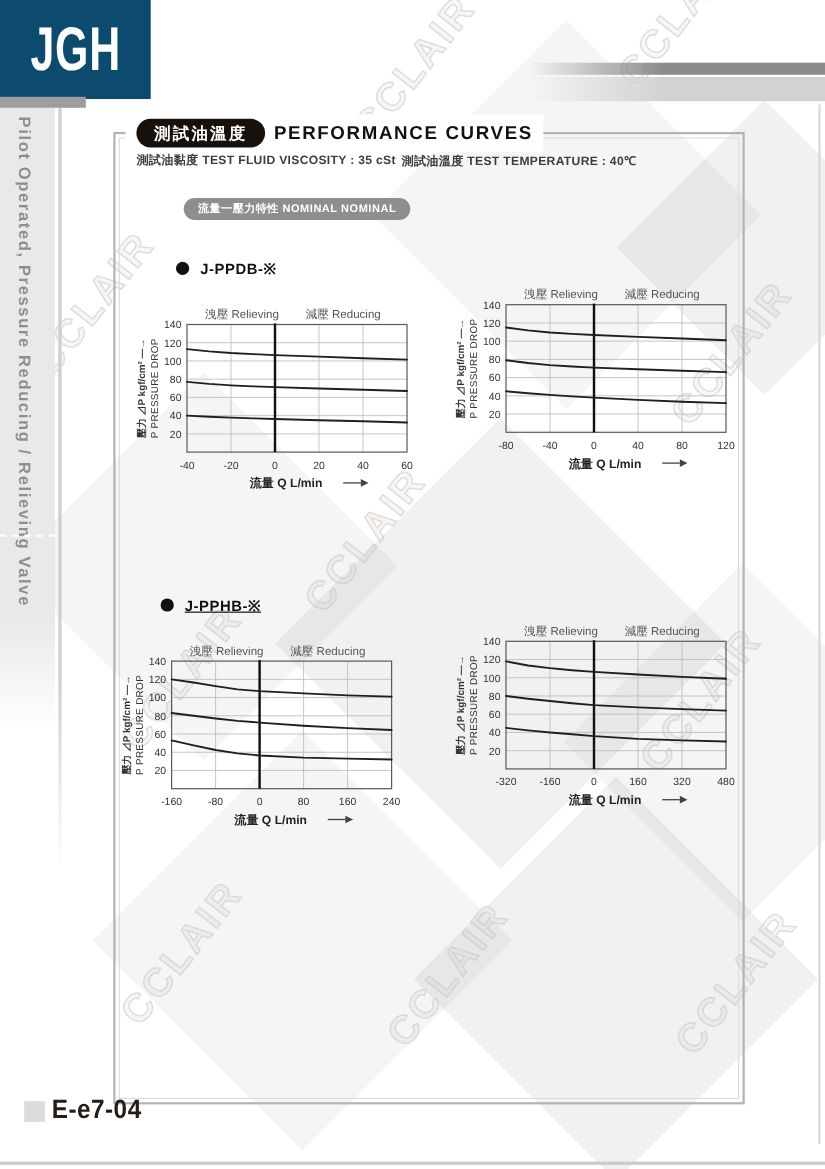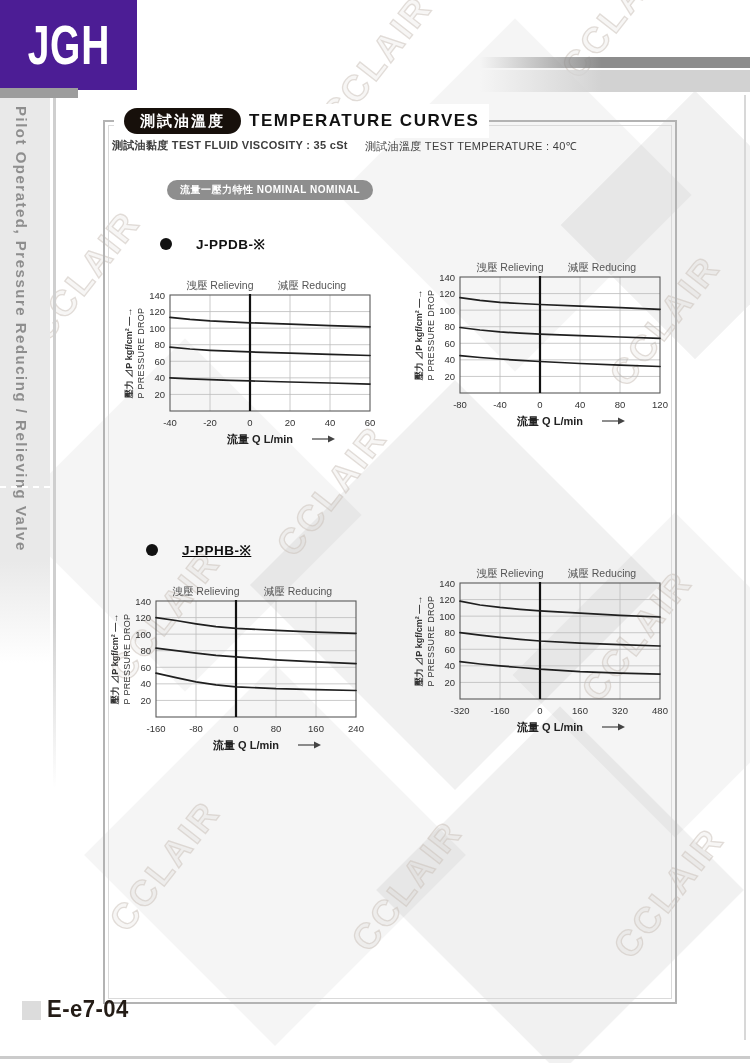--- a/index.html
+++ b/index.html
@@ -10,21 +10,21 @@
   .abs{position:absolute;}
   
   .chev{position:absolute;background:rgba(0,0,0,0.04);transform:rotate(45deg);z-index:0;}
   .chev.dk{background:rgba(0,0,0,0.055);}
   .wm{
     position:absolute;font-weight:700;font-size:36px;letter-spacing:3px;white-space:nowrap;
     color:rgba(205,196,190,0.16);-webkit-text-stroke:1.3px rgba(204,194,188,0.55);
     transform:rotate(-52deg);z-index:1;
   }
   
-  .logo-box{left:0;top:0;width:137px;height:90px;background:#4c1d95;z-index:3;
+  .logo-box{left:0;top:0;width:137px;height:90px;background:#0c4a6e;z-index:3;
     display:flex;align-items:center;justify-content:center;}
   .logo-text{color:#fff;font-size:50px;font-weight:800;letter-spacing:1px;
     transform:scale(.78,1.12);}
   .topbar-dark{left:480px;top:57px;width:270px;height:11px;z-index:3;
     background:linear-gradient(to right,rgba(140,140,140,0),#8c8c8c 45%);}
   .topbar-light{left:480px;top:70px;width:270px;height:22px;z-index:3;
     background:linear-gradient(to right,rgba(210,210,210,0),#d2d2d2 45%);}
   .right-vline{left:744px;top:95px;width:2px;height:945px;background:#d8d8d8;z-index:3;}
   
   .side-topbar{left:0;top:88px;width:78px;height:10px;background:#9d9d9d;z-index:4;}
@@ -37,27 +37,27 @@
   .side-dash{left:0;top:486px;width:50px;border-top:2px dashed #fff;z-index:6;}
   
   .frame-outer{left:103px;top:120px;width:570px;height:880px;border:2px solid #b3b3b3;z-index:2;pointer-events:none;}
   .frame-inner{position:absolute;left:3px;top:3px;right:3px;bottom:3px;border:1px solid #dadada;}
   
   .title-row{left:114px;top:104px;height:34px;z-index:5;background:#fff;
     display:flex;align-items:center;gap:8px;padding:0 10px;}
   .badge-black{background:#17100b;color:#fff;border-radius:13px;height:26px;
     padding:0 16px;display:flex;align-items:center;font-size:15px;font-weight:700;letter-spacing:2px;}
   .page-title{font-size:17px;font-weight:800;color:#111;letter-spacing:1.5px;}
-  .cond-left{left:112px;top:138px;font-size:11px;font-weight:600;color:#3d3d3d;z-index:5;letter-spacing:.3px;text-align:center;}
-  .cond-right{left:365px;top:138px;font-size:11px;font-weight:400;color:#3d3d3d;z-index:5;letter-spacing:.3px;}
+  .cond-left{left:124px;top:138px;font-size:11px;font-weight:600;color:#3d3d3d;z-index:5;letter-spacing:.3px;text-align:center;}
+  .cond-right{left:365px;top:138px;font-size:11px;font-weight:700;color:#3d3d3d;z-index:5;letter-spacing:.3px;}
   .badge-gray{left:167px;top:180px;height:20px;background:#8e8e8e;color:#fff;border-radius:10px;
     padding:0 13px;display:flex;align-items:center;font-size:10px;font-weight:700;letter-spacing:.5px;z-index:5;}
   
   .chart-block{position:absolute;width:242px;z-index:5;}
-  .chart-title{display:flex;align-items:center;gap:24px;margin-left:26px;height:18px;}
+  .chart-title{display:flex;align-items:center;gap:10px;margin-left:26px;height:18px;}
   .bullet{width:12px;height:12px;border-radius:50%;background:#111;flex:0 0 auto;}
   .chart-title span{font-size:13.5px;font-weight:800;color:#111;letter-spacing:.5px;}
   .chart-area{position:relative;margin-top:26px;width:242px;height:172px;}
   .chart-area svg{position:absolute;left:0;top:0;overflow:visible;}
   .ylab{position:absolute;left:-68px;top:61px;width:140px;height:26px;
     transform:rotate(-90deg);text-align:center;font-size:9px;color:#333;line-height:1.35;z-index:6;}
   .ylab .l1{font-weight:600;}
   .ylab .l2{letter-spacing:.3px;}
   
   .foot-sq{left:22px;top:1001px;width:19px;height:19px;background:#dcdcdc;z-index:3;}
@@ -99,21 +99,21 @@
 <div class="abs side-vline"></div>
 <div class="abs side-text">Pilot Operated, Pressure Reducing / Relieving Valve</div>
 <div class="abs side-dash"></div>
 
 <div class="abs frame-outer">
   <div class="frame-inner"></div>
 </div>
 
 <div class="abs title-row">
   <div class="badge-black">測試油溫度</div>
-  <div class="page-title">TEMPERATURE CURVES</div>
+  <div class="page-title">PERFORMANCE CURVES</div>
 </div>
 <div class="abs cond-left">測試油黏度  TEST FLUID VISCOSITY : 35 cSt</div>
 <div class="abs cond-right">測試油溫度  TEST TEMPERATURE : 40℃</div>
 <div class="abs badge-gray">流量一壓力特性 NOMINAL NOMINAL</div>
 
 <div class="chart-block" style="left:134px;top:235px;">
   <div class="chart-title">
     <span class="bullet"></span>
     <span>J-PPDB-※</span>
   </div>

